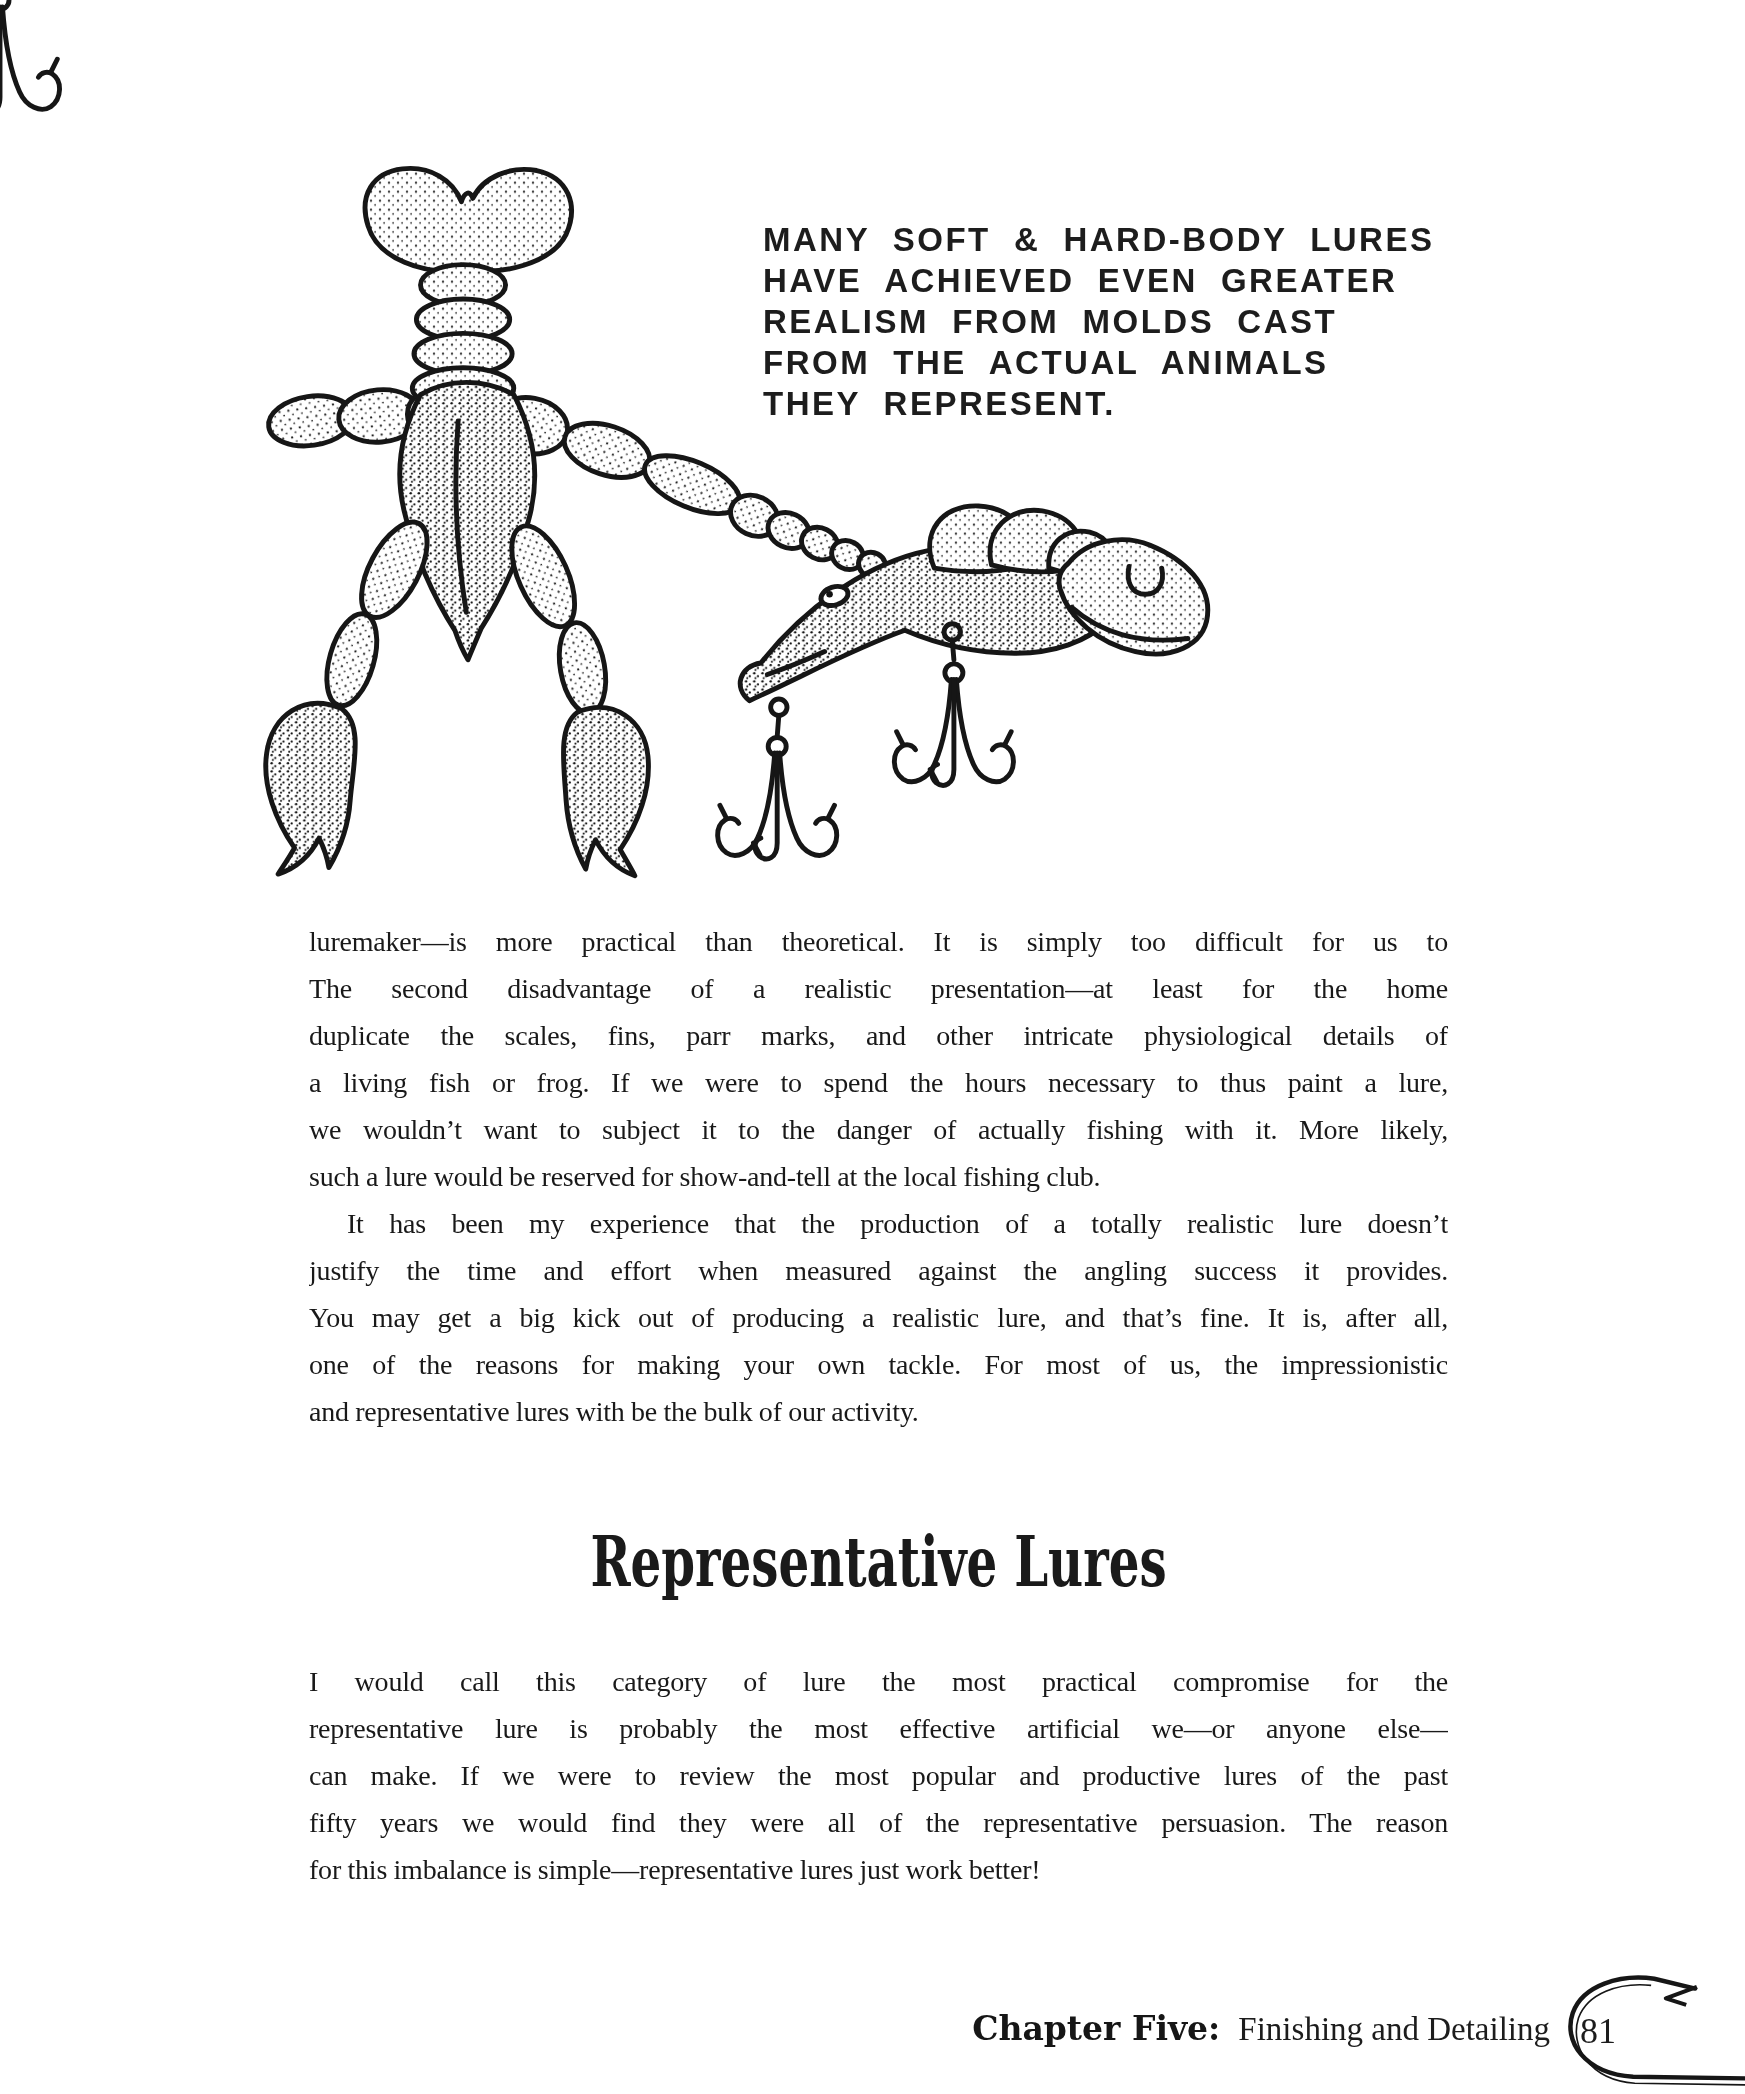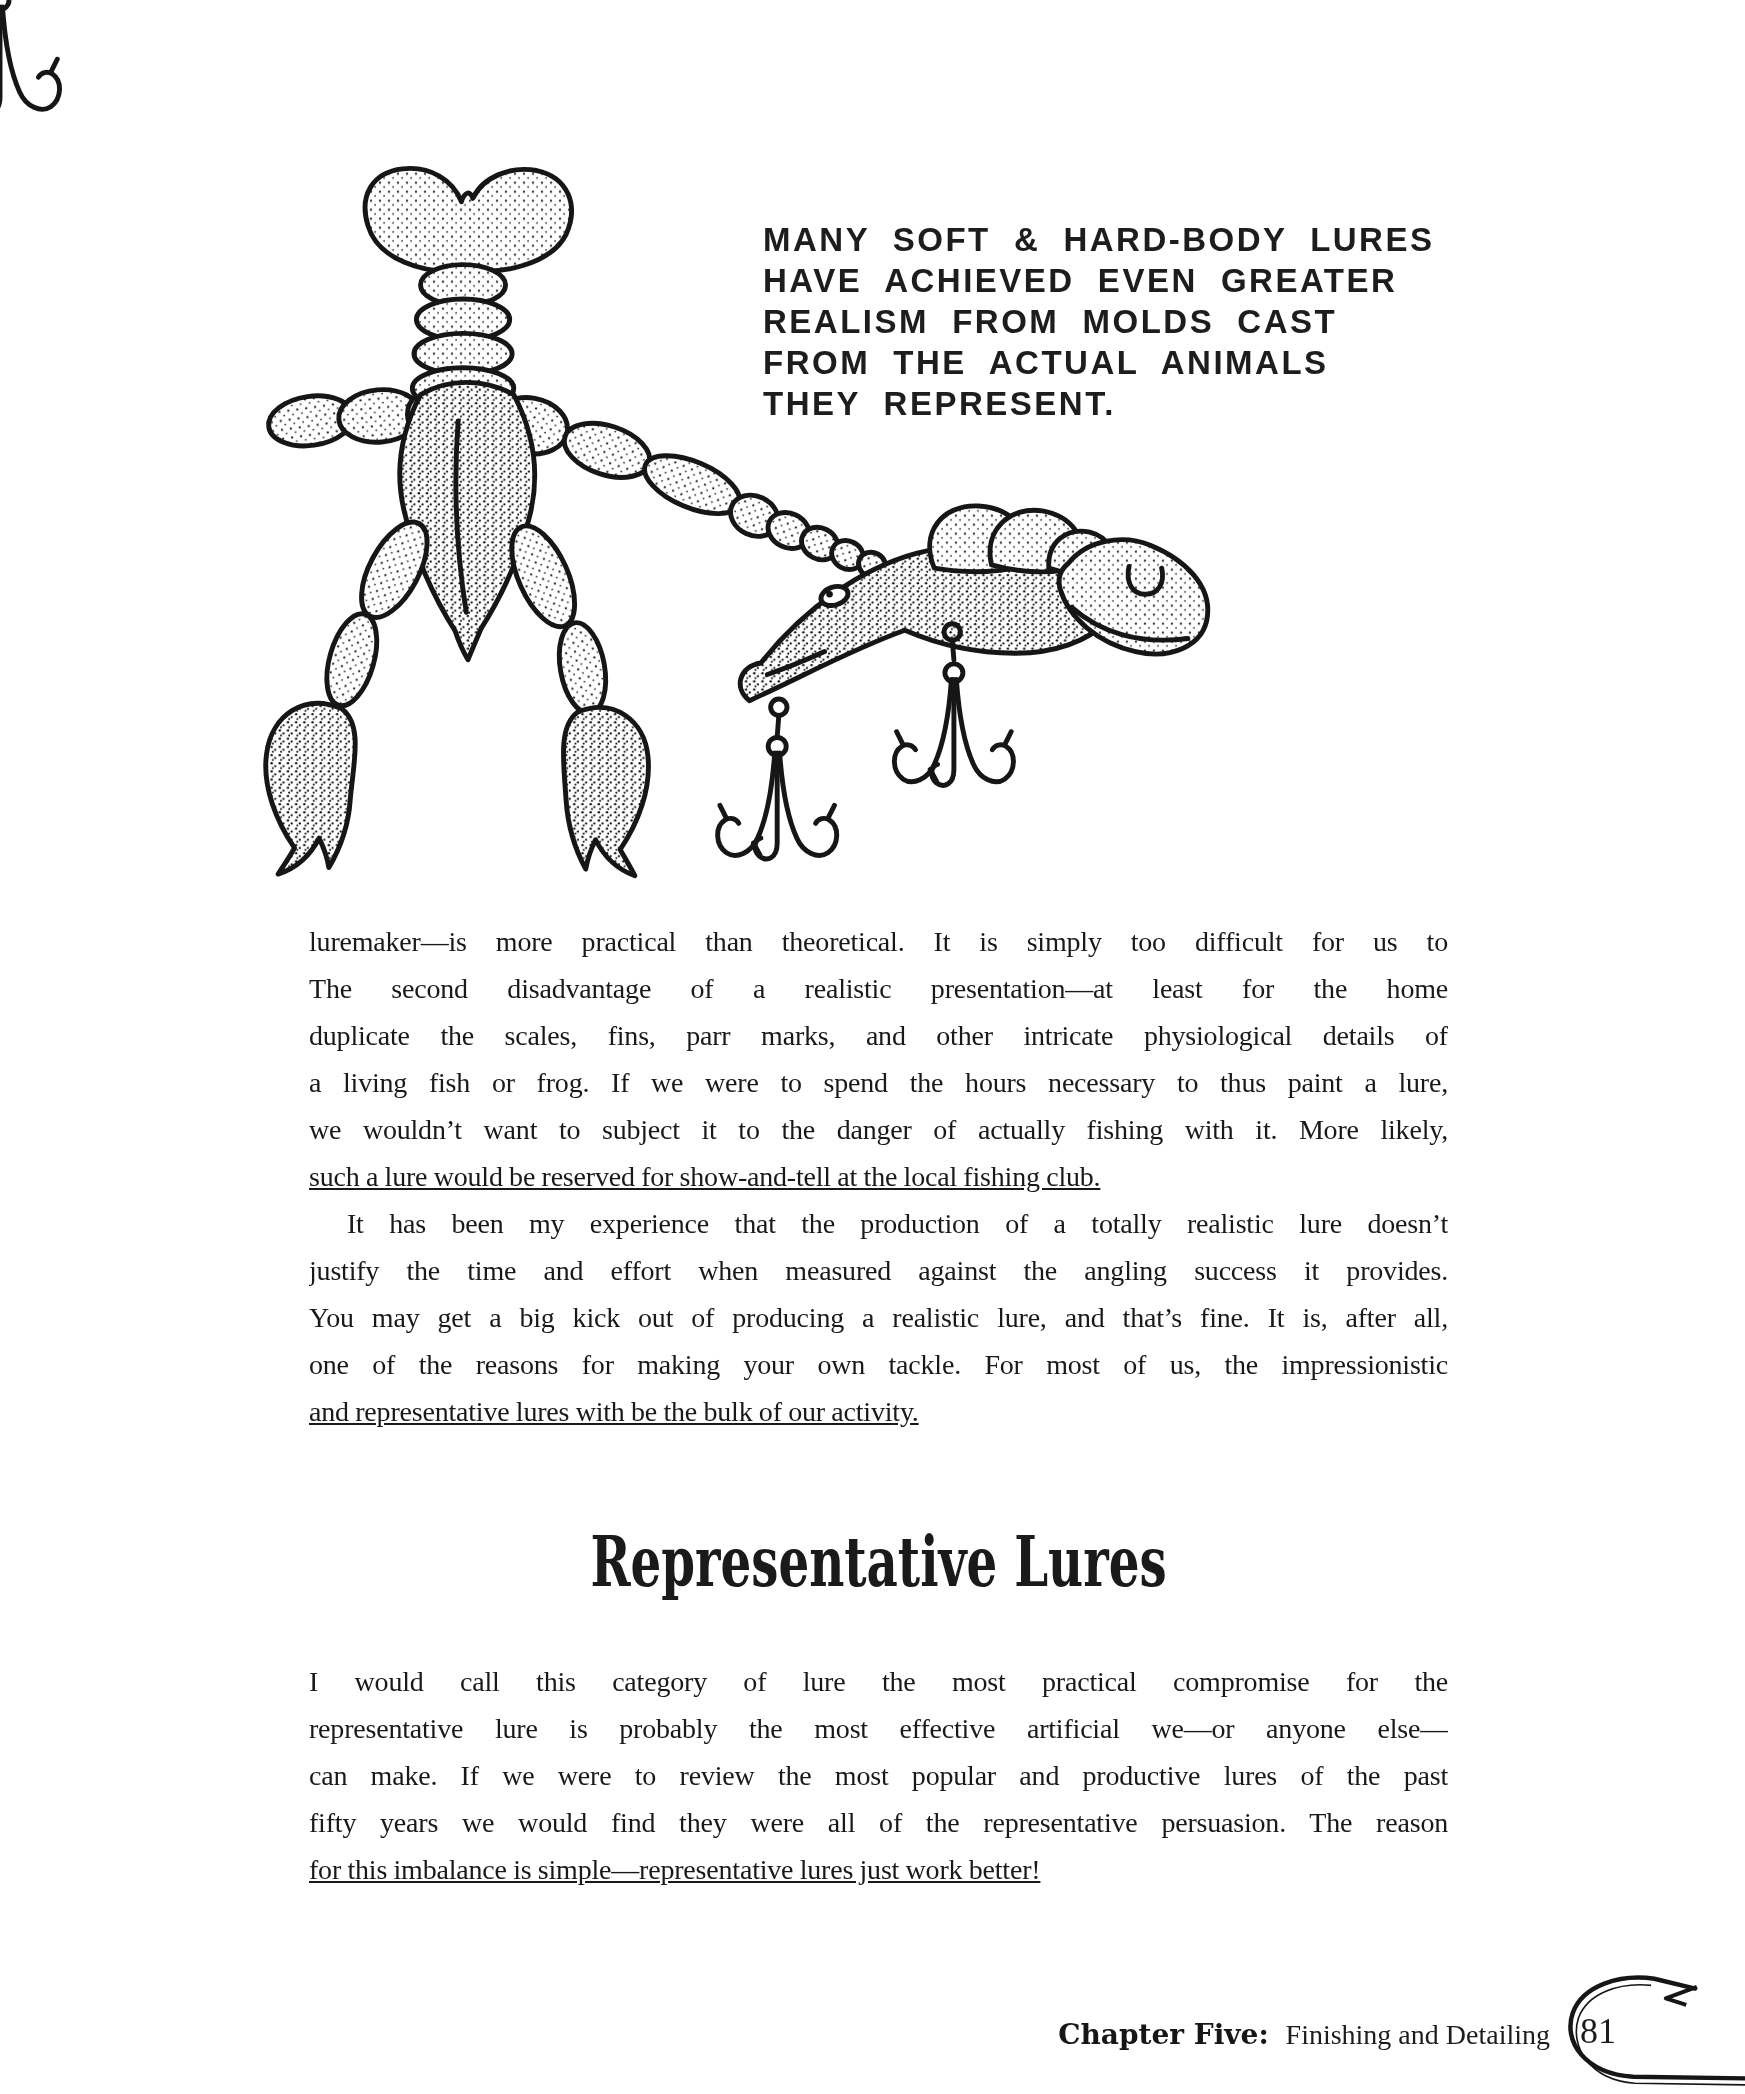--- a/index.html
+++ b/index.html
@@ -28,36 +28,36 @@
 
   
   .textcol{
     position:absolute;left:309px;width:1139px;
     font-size:28px;line-height:47px;letter-spacing:-0.2px;word-spacing:-0.4px;
     color:#191919;
   }
   .block1{top:918px;}
   .block2{top:1658px;}
   .jline{height:47px;text-align:justify;text-align-last:justify;overflow:hidden;}
-  .jline.last{text-align-last:left;text-decoration:underline;}
+  .jline.last{text-align-last:left;}
   .jline.ind{padding-left:38px;}
 
   
   .heading{
     position:absolute;left:309px;top:1527px;width:1139px;margin:0;
     text-align:center;font-family:"DejaVu Serif", serif;font-weight:bold;
     font-size:69px;line-height:69px;color:#1a1a1a;
     transform:scaleX(0.70);transform-origin:50% 50%;
     letter-spacing:0px;white-space:nowrap;
   }
 
   
   .footer{
     position:absolute;left:309px;top:2011px;width:1241px;
-    text-align:right;font-size:28px;line-height:47px;white-space:nowrap;
+    text-align:right;font-size:33px;line-height:36px;white-space:nowrap;
   }
   .chlabel{font-family:"DejaVu Serif", serif;font-weight:bold;color:#161616;}
   .chtitle{font-family:"Liberation Serif", serif;margin-left:9.8px;color:#1c1c1c;}
   .hook{position:absolute;left:1545px;top:1954px;}
   .pagenum{
     position:absolute;left:1553px;top:2010px;width:90px;text-align:center;
     font-family:"Liberation Serif", serif;font-size:36px;color:#1c1c1c;
   }
 </style>
 </head>

